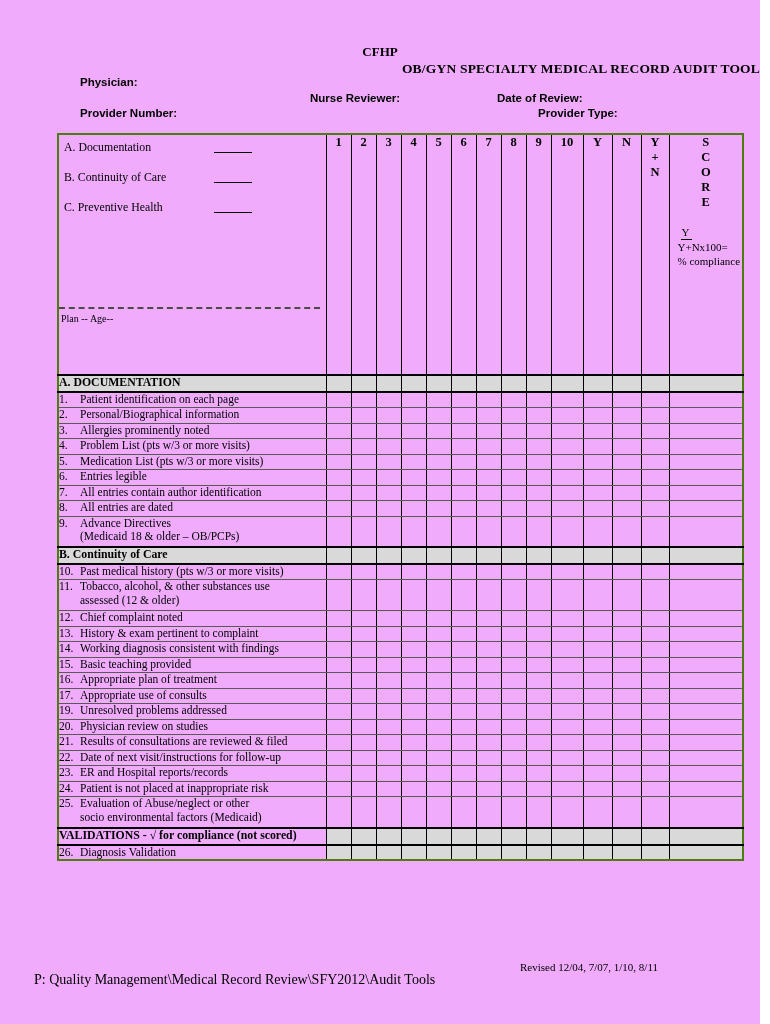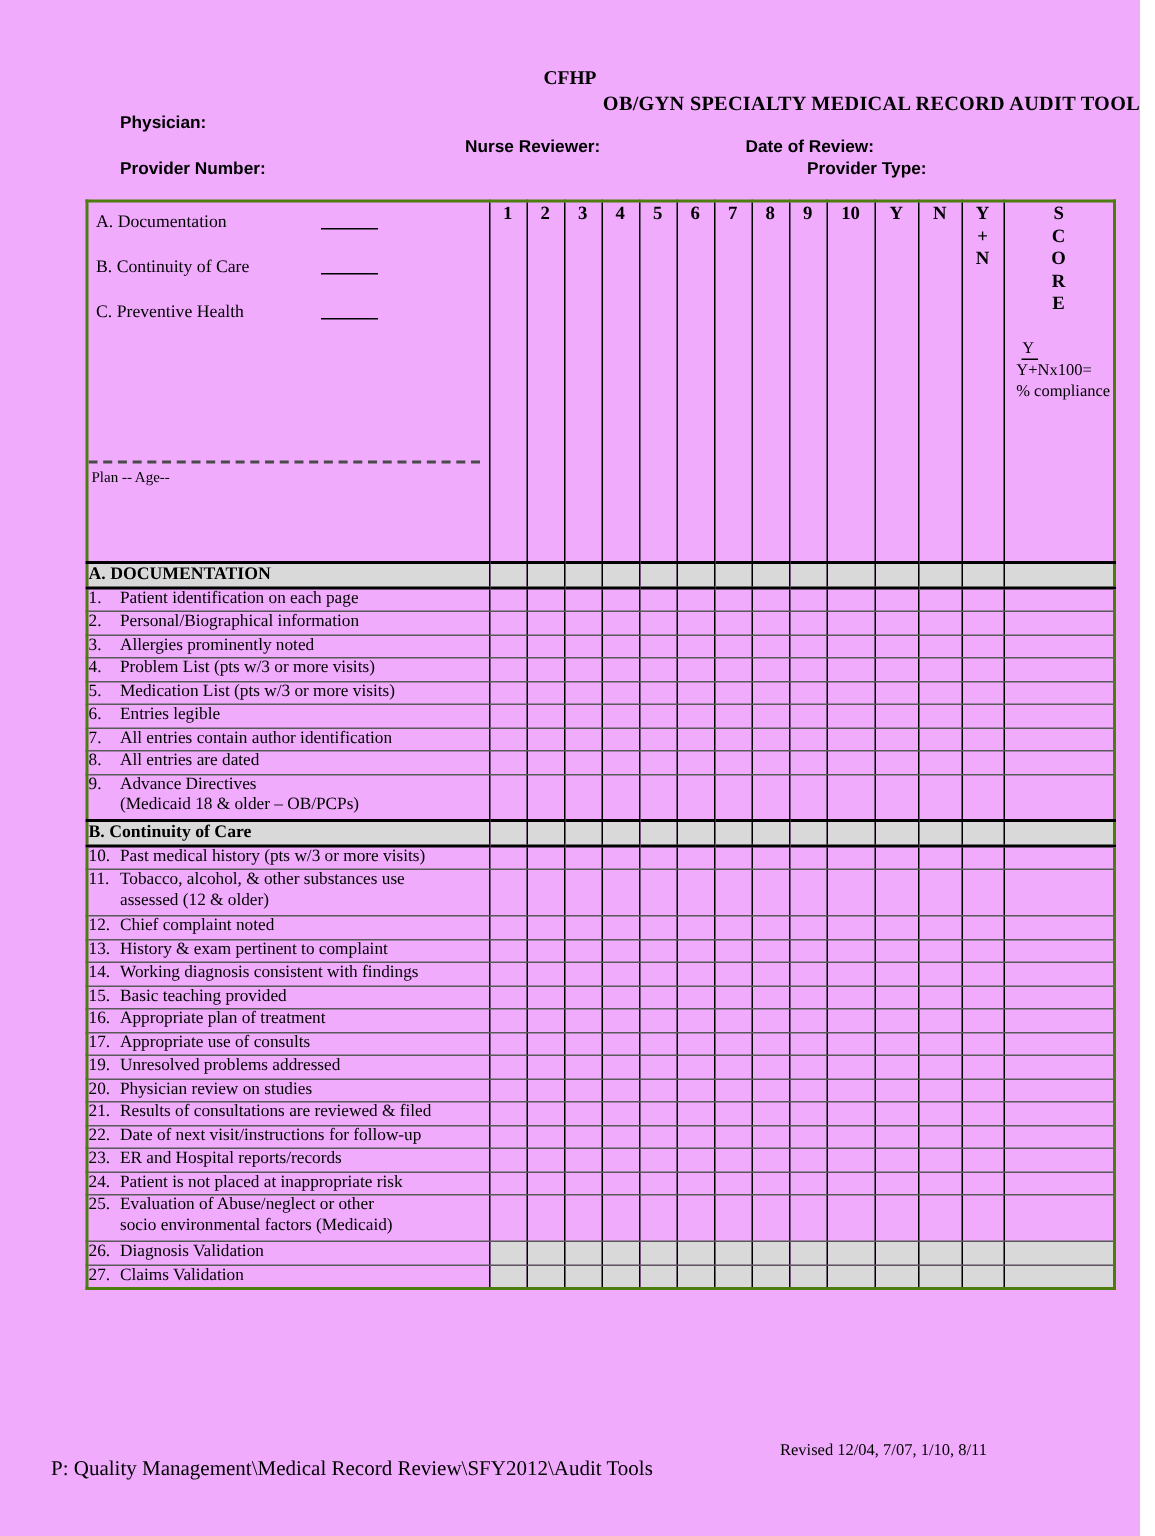--- a/index.html
+++ b/index.html
@@ -754,50 +754,43 @@
           <td class="grid-cell"></td>
           <td class="grid-cell"></td>
           <td class="grid-cell"></td>
           <td class="grid-cell"></td>
           <td class="grid-cell"></td>
           <td class="grid-cell"></td>
           <td class="grid-cell"></td>
           <td class="grid-cell"></td>
           <td class="grid-cell"></td>
         </tr>
+        <tr class="section-row">
+          <td class="label-cell section-title">VALIDATIONS - √ for compliance (not scored)</td>
+          <td class="grid-cell shaded"></td>
+          <td class="grid-cell shaded"></td>
+          <td class="grid-cell shaded"></td>
+          <td class="grid-cell shaded"></td>
+          <td class="grid-cell shaded"></td>
+          <td class="grid-cell shaded"></td>
+          <td class="grid-cell shaded"></td>
+          <td class="grid-cell shaded"></td>
+          <td class="grid-cell shaded"></td>
+          <td class="grid-cell shaded"></td>
+          <td class="grid-cell shaded"></td>
+          <td class="grid-cell shaded"></td>
+          <td class="grid-cell shaded"></td>
+          <td class="grid-cell shaded"></td>
+        </tr>
         <tr class="item-row">
           <td class="label-cell">
             <div class="item-wrap">
               <span class="item-num">26.</span>
               <span class="item-lines">
                 <span class="item-line">Diagnosis Validation</span>
-              </span>
-            </div>
-          </td>
-          <td class="grid-cell shaded"></td>
-          <td class="grid-cell shaded"></td>
-          <td class="grid-cell shaded"></td>
-          <td class="grid-cell shaded"></td>
-          <td class="grid-cell shaded"></td>
-          <td class="grid-cell shaded"></td>
-          <td class="grid-cell shaded"></td>
-          <td class="grid-cell shaded"></td>
-          <td class="grid-cell shaded"></td>
-          <td class="grid-cell shaded"></td>
-          <td class="grid-cell shaded"></td>
-          <td class="grid-cell shaded"></td>
-          <td class="grid-cell shaded"></td>
-          <td class="grid-cell shaded"></td>
-        </tr>
-        <tr class="item-row">
-          <td class="label-cell">
-            <div class="item-wrap">
-              <span class="item-num">27.</span>
-              <span class="item-lines">
-                <span class="item-line">Claims Validation</span>
               </span>
             </div>
           </td>
           <td class="grid-cell shaded"></td>
           <td class="grid-cell shaded"></td>
           <td class="grid-cell shaded"></td>
           <td class="grid-cell shaded"></td>
           <td class="grid-cell shaded"></td>
           <td class="grid-cell shaded"></td>
           <td class="grid-cell shaded"></td>

